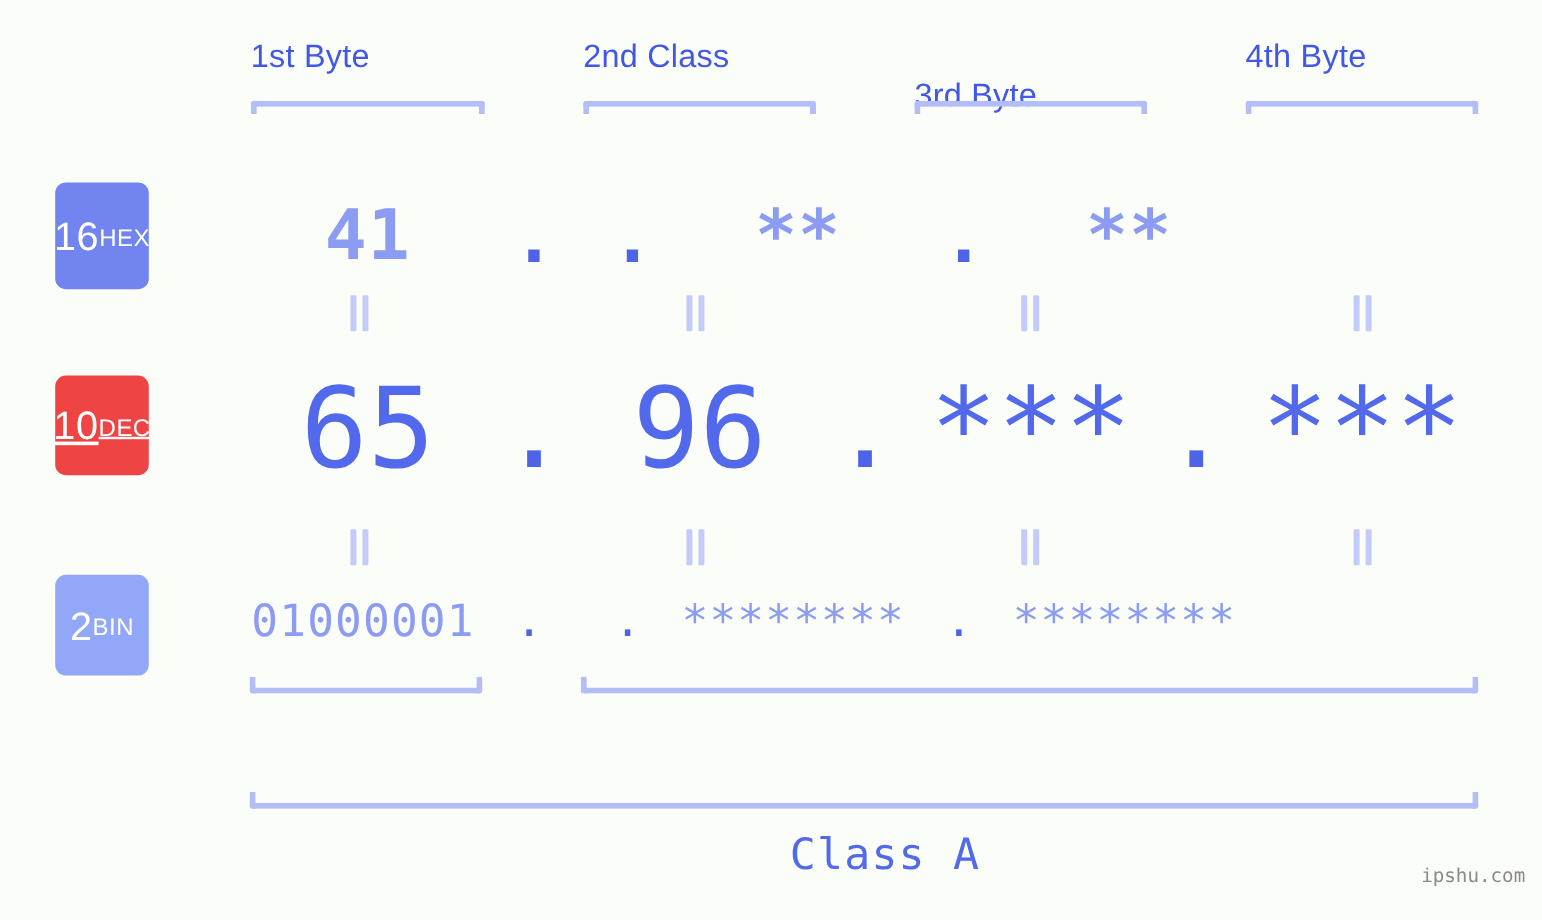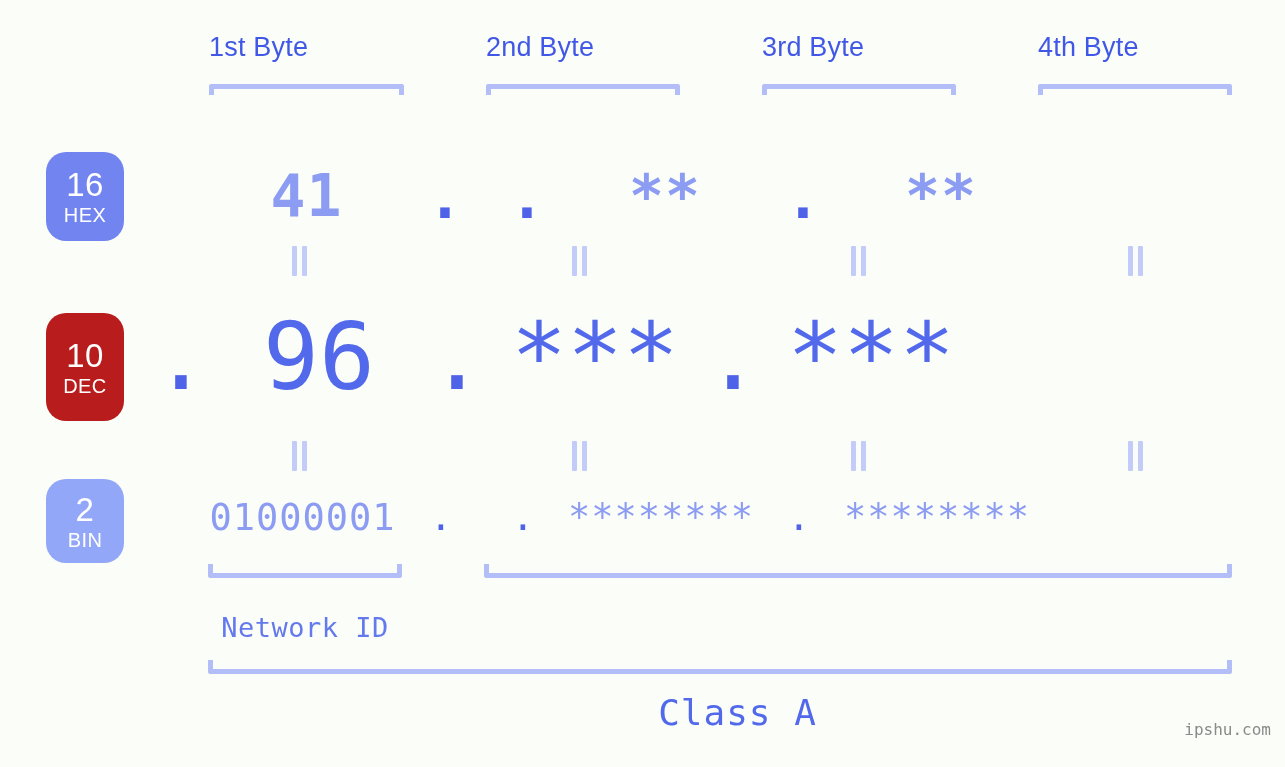--- a/index.html
+++ b/index.html
@@ -53,43 +53,43 @@
     height: 14px;
     box-sizing: border-box;
     border-radius: 0 0 3px 3px;
   }
 
   
   .badge {
     position: absolute;
     left: 46px;
     width: 78px;
-    border-radius: 20px;
+    border-radius: 9px;
     color: #ffffff;
     text-align: center;
     display: flex;
-    flex-direction: column;
+    flex-direction: row;
     align-items: center;
     justify-content: center;
     line-height: 1;
     font-family: "Liberation Sans", sans-serif;
   }
   .badge .num {
     font-size: 33px;
     font-weight: 400;
     letter-spacing: 0.5px;
   }
   .badge .abbr {
     font-size: 20px;
     font-weight: 400;
     margin-top: 4px;
     letter-spacing: 0.4px;
   }
   #badge-hex { top: 152px; height: 89px; background: #7184ef; }
-  #badge-dec { top: 313px; height: 108px; background: #b91c1c; }
+  #badge-dec { top: 313px; height: 83px; background: #ef4444; text-decoration: underline; }
   #badge-bin { top: 479px; height: 84px; background: #92a7f7; }
 
   
   .value-row {
     position: absolute;
     left: 140px;
     width: 1125px;
     display: flex;
     align-items: center;
     font-family: "DejaVu Sans Mono", monospace;
@@ -196,22 +196,22 @@
     color: #8a8a8a;
     white-space: nowrap;
   }
 </style>
 </head>
 <body>
 
 <div class="stage">
 
   <div class="byte-head" style="left:209px; width:195px;">1st Byte</div>
-  <div class="byte-head" style="left:486px; width:194px;">2nd Byte</div>
-  <div class="byte-head" style="left:762px; width:194px;">3rd Byte</div>
+  <div class="byte-head" style="left:486px; width:194px;">2nd Class</div>
+  <div class="byte-head" style="left:762px; width:194px;margin-top:32px;">3rd Byte</div>
   <div class="byte-head" style="left:1038px; width:194px;">4th Byte</div>
 
   <div class="bracket-down" style="left:209px; top:84px; width:195px;"></div>
   <div class="bracket-down" style="left:486px; top:84px; width:194px;"></div>
   <div class="bracket-down" style="left:762px; top:84px; width:194px;"></div>
   <div class="bracket-down" style="left:1038px; top:84px; width:194px;"></div>
 
   <div class="badge" id="badge-hex">
     <span class="num">16</span>
     <span class="abbr">HEX</span>
@@ -245,20 +245,21 @@
   <div class="eq-mark" style="left:851px; top:246px;">
       <i></i>
       <i></i>
     </div>
   <div class="eq-mark" style="left:1128px; top:246px;">
       <i></i>
       <i></i>
     </div>
 
   <div class="value-row" id="row-dec">
+    <div class="cell" style="width:195px; margin-left:69px;">65</div>
     <div class="sep" style="width:82px;">.</div>
     <div class="cell" style="width:194px;">96</div>
     <div class="sep" style="width:82px;">.</div>
     <div class="cell" style="width:194px;">***</div>
     <div class="sep" style="width:82px;">.</div>
     <div class="cell" style="width:194px;">***</div>
   </div>
 
   <div class="eq-mark" style="left:292px; top:441px;">
       <i></i>
@@ -282,21 +283,20 @@
     <div class="sep" style="width:82px;">.</div>
     <div class="sep" style="width:82px;">.</div>
     <div class="cell" style="width:194px;">********</div>
     <div class="sep" style="width:82px;">.</div>
     <div class="cell" style="width:194px;">********</div>
   </div>
 
   <div class="bracket-up" style="left:208px; top:564px; width:194px;"></div>
   <div class="bracket-up" style="left:484px; top:564px; width:748px;"></div>
 
-  <div class="id-label" style="left:208px; top:612px; width:194px;">Network ID</div>
 
   <div class="bracket-up" style="left:208px; top:660px; width:1024px;"></div>
   <div id="class-label">
     <span class="inner">Class A</span>
   </div>
 
   <div id="watermark">ipshu.com</div>
 
 </div>
 

